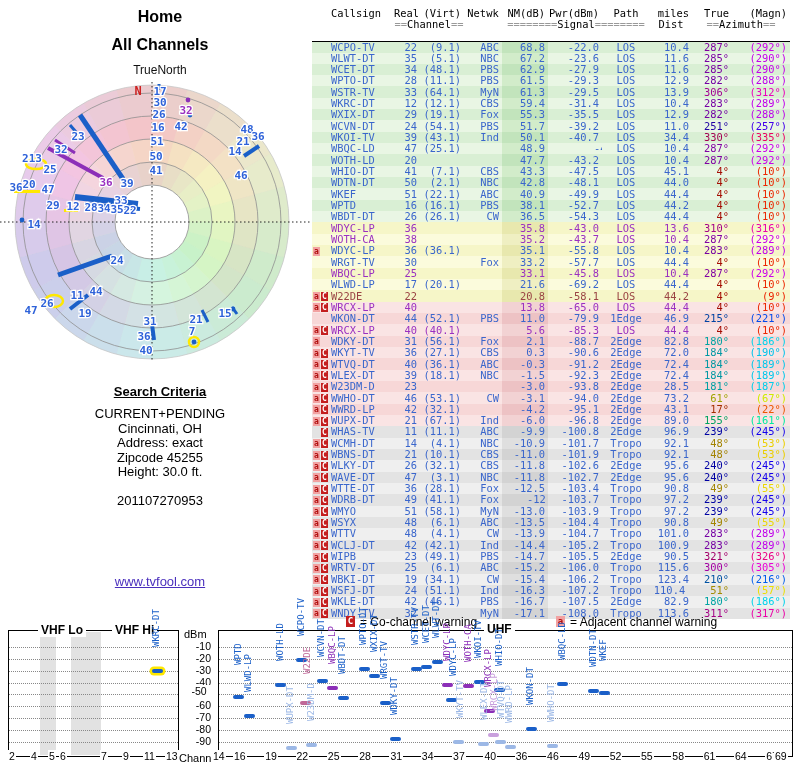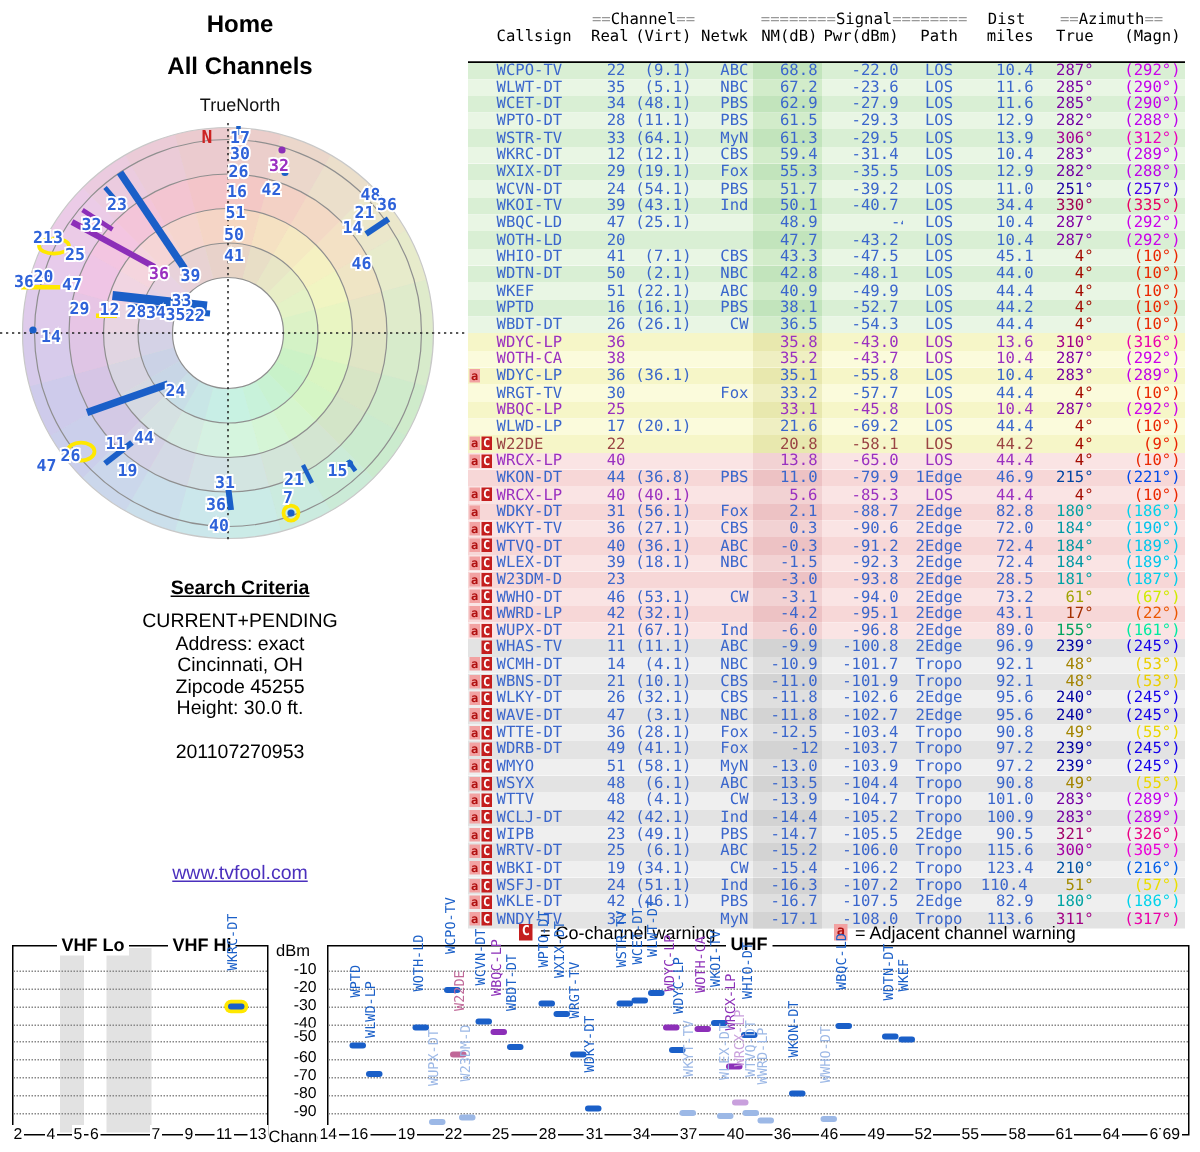--- a/index.html
+++ b/index.html
@@ -156,22 +156,22 @@
     <text x="144" y="262" fill="#2e62d9" font-size="11px" font-weight="bold" font-family="&quot;DejaVu Sans Mono&quot;,monospace" text-anchor="middle" stroke="#ffffff" stroke-width="2.5" paint-order="stroke">36</text>
     <text x="146" y="276" fill="#2e62d9" font-size="11px" font-weight="bold" font-family="&quot;DejaVu Sans Mono&quot;,monospace" text-anchor="middle" stroke="#ffffff" stroke-width="2.5" paint-order="stroke">40</text>
     <text x="196" y="245" fill="#2e62d9" font-size="11px" font-weight="bold" font-family="&quot;DejaVu Sans Mono&quot;,monospace" text-anchor="middle" stroke="#ffffff" stroke-width="2.5" paint-order="stroke">21</text>
     <text x="192" y="257" fill="#2e62d9" font-size="11px" font-weight="bold" font-family="&quot;DejaVu Sans Mono&quot;,monospace" text-anchor="middle" stroke="#ffffff" stroke-width="2.5" paint-order="stroke">7</text>
     <text x="225" y="239" fill="#2e62d9" font-size="11px" font-weight="bold" font-family="&quot;DejaVu Sans Mono&quot;,monospace" text-anchor="middle" stroke="#ffffff" stroke-width="2.5" paint-order="stroke">15</text>
   </svg>
 
 <div class="abs" id="search">
   <div class="hd">Search Criteria</div>
   <div class="ln">CURRENT+PENDING</div>
+  <div class="ln">Cincinnati, OH</div>
   <div class="ln">Address: exact</div>
-  <div class="ln">Cincinnati, OH</div>
   <div class="ln">Zipcode 45255</div>
   <div class="ln">Height: 30.0 ft.</div>
   <div class="gap"></div>
   <div class="ln">201107270953</div>
 </div>
 <div class="abs" id="link"><a href="#">www.tvfool.com</a></div>
 
 <div class="abs" id="tvtable">
   <table>
     <colgroup>
@@ -183,40 +183,40 @@
         <col style="width:46px">
         <col style="width:54px">
         <col style="width:48px">
       <col style="width:42px">
         <col style="width:40px">
         <col style="width:58px">
     </colgroup>
     <thead>
       <tr>
         <td></td>
-          <td></td>
-        <td colspan="2" class="cC"><span class="eq">==</span><span>Channel</span><span class="eq">==</span></td>
-        <td></td>
-        <td colspan="3" class="cC"><span class="eq">========</span><span>Signal</span><span class="eq">========</span></td>
-        <td class="cC">Dist</td>
-        <td colspan="2" class="cC"><span class="eq">==</span><span>Azimuth</span><span class="eq">==</span></td>
-      </tr>
-      <tr>
-        <td></td>
         <td class="cL">Callsign</td>
         <td class="cR">Real</td>
         <td class="cR">(Virt)</td>
         <td class="cC">Netwk</td>
         <td class="cR">NM(dB)</td>
         <td class="cR">Pwr(dBm)</td>
         <td class="cC">Path</td>
         <td class="cR">miles</td>
         <td class="cR">True</td>
         <td class="cR">(Magn)</td>
       </tr>
+      <tr>
+        <td></td>
+          <td></td>
+        <td colspan="2" class="cC"><span class="eq">==</span><span>Channel</span><span class="eq">==</span></td>
+        <td></td>
+        <td colspan="3" class="cC"><span class="eq">========</span><span>Signal</span><span class="eq">========</span></td>
+        <td class="cC">Dist</td>
+        <td colspan="2" class="cC"><span class="eq">==</span><span>Azimuth</span><span class="eq">==</span></td>
+      </tr>
       <tr class="hrule">
           <td colspan="11"></td>
         </tr>
     </thead>
     <tbody id="tbody">
         <tr style="background: rgb(217, 239, 212);">
           <td class="cL"><span class="mk a e">a</span><span class="mk C e">C</span></td>
           <td class="cL" style="color: rgb(58, 102, 204);">WCPO-TV</td>
           <td class="cR" style="color: rgb(58, 102, 204);">22</td>
           <td class="cR" style="color: rgb(58, 102, 204);">(9.1)</td>
@@ -524,21 +524,21 @@
           <td class="cR" style="color: rgb(154, 48, 192);">-65.0</td>
           <td class="cC" style="color: rgb(154, 48, 192);">LOS</td>
           <td class="cR" style="color: rgb(154, 48, 192);">44.4</td>
           <td class="cR" style="color: rgb(163, 11, 0);">4°</td>
           <td class="cR" style="color: rgb(235, 39, 0);">(10°)</td>
         </tr>
         <tr style="background: rgb(247, 215, 215);">
           <td class="cL"><span class="mk a e">a</span><span class="mk C e">C</span></td>
           <td class="cL" style="color: rgb(58, 102, 204);">WKON-DT</td>
           <td class="cR" style="color: rgb(58, 102, 204);">44</td>
-          <td class="cR" style="color: rgb(58, 102, 204);">(36.8)</td>
+          <td class="cR" style="color: rgb(58, 102, 204);">(52.1)</td>
           <td class="cR" style="color: rgb(58, 102, 204);">PBS</td>
           <td class="cR" style="color: rgb(58, 102, 204); background: rgb(237, 194, 196);">11.0</td>
           <td class="cR" style="color: rgb(58, 102, 204);">-79.9</td>
           <td class="cC" style="color: rgb(58, 102, 204);">1Edge</td>
           <td class="cR" style="color: rgb(58, 102, 204);">46.9</td>
           <td class="cR" style="color: rgb(0, 68, 163);">215°</td>
           <td class="cR" style="color: rgb(0, 74, 235);">(221°)</td>
         </tr>
         <tr style="background: rgb(250, 228, 228);">
           <td class="cL"><span class="mk a ">a</span><span class="mk C ">C</span></td>
@@ -1017,18 +1017,18 @@
       <div class="slabel" style="left: 546.08px; top: 664.54px; height: 77px; color: rgb(156, 184, 230);">WWHO-DT</div>
       <div class="smark" style="left: 504.82px; top: 744.843px; width: 11px; background: rgb(156, 184, 230);"></div>
       <div class="slabel" style="left: 504.32px; top: 665.843px; height: 77px; color: rgb(156, 184, 230);">WWRD-LP</div>
       <div class="smark" style="left: 285.58px; top: 746px; width: 11px; background: rgb(156, 184, 230);"></div>
       <div class="slabel" style="left: 285.08px; top: 667px; height: 77px; color: rgb(156, 184, 230);">WUPX-DT</div>
     </div>
 <span class="ticklbl" style="left: 186px; top: 640px; width: 24px; text-align: right;">-10</span>
     <span class="ticklbl" style="left: 186px; top: 651.85px; width: 24px; text-align: right;">-20</span>
     <span class="ticklbl" style="left: 186px; top: 663.7px; width: 24px; text-align: right;">-30</span>
     <span class="ticklbl" style="left: 186px; top: 675.55px; width: 24px; text-align: right;">-40</span>
-    <span class="ticklbl" style="left: 186px; top: 685px; width: 24px; text-align: right;">-50</span>
+    <span class="ticklbl" style="left: 186px; top: 685px; width: 24px; text-align: center;">-50</span>
     <span class="ticklbl" style="left: 186px; top: 699.25px; width: 24px; text-align: right;">-60</span>
     <span class="ticklbl" style="left: 186px; top: 711.1px; width: 24px; text-align: right;">-70</span>
     <span class="ticklbl" style="left: 186px; top: 722.95px; width: 24px; text-align: right;">-80</span>
     <span class="ticklbl" style="left: 186px; top: 734.8px; width: 24px; text-align: right;">-90</span>
   </div>
 
 </body></html>

